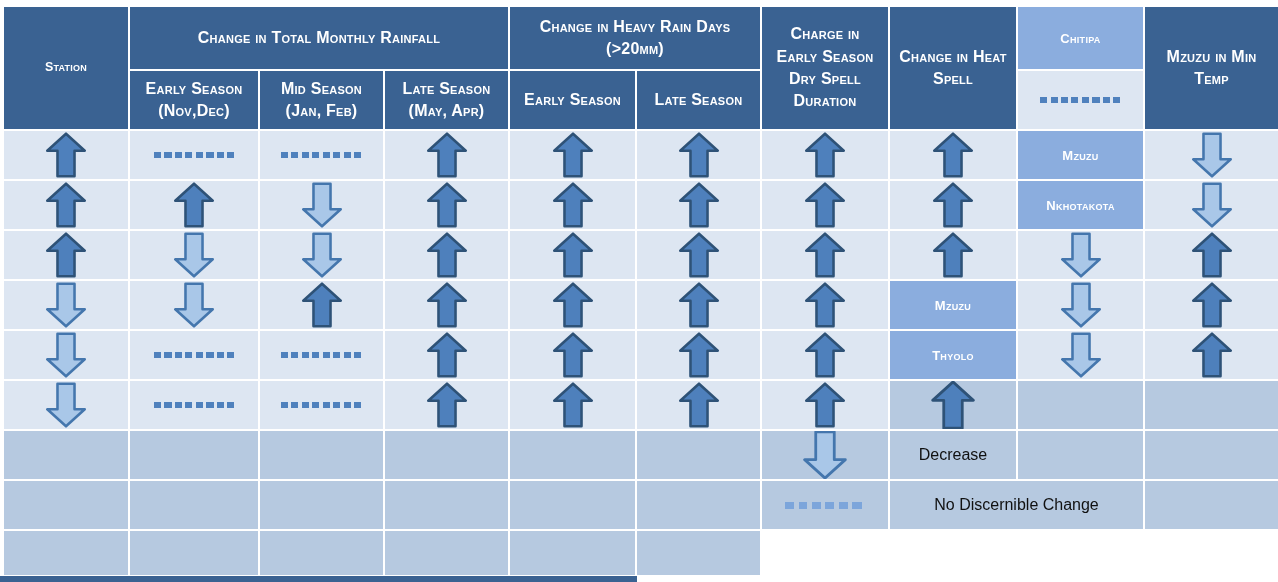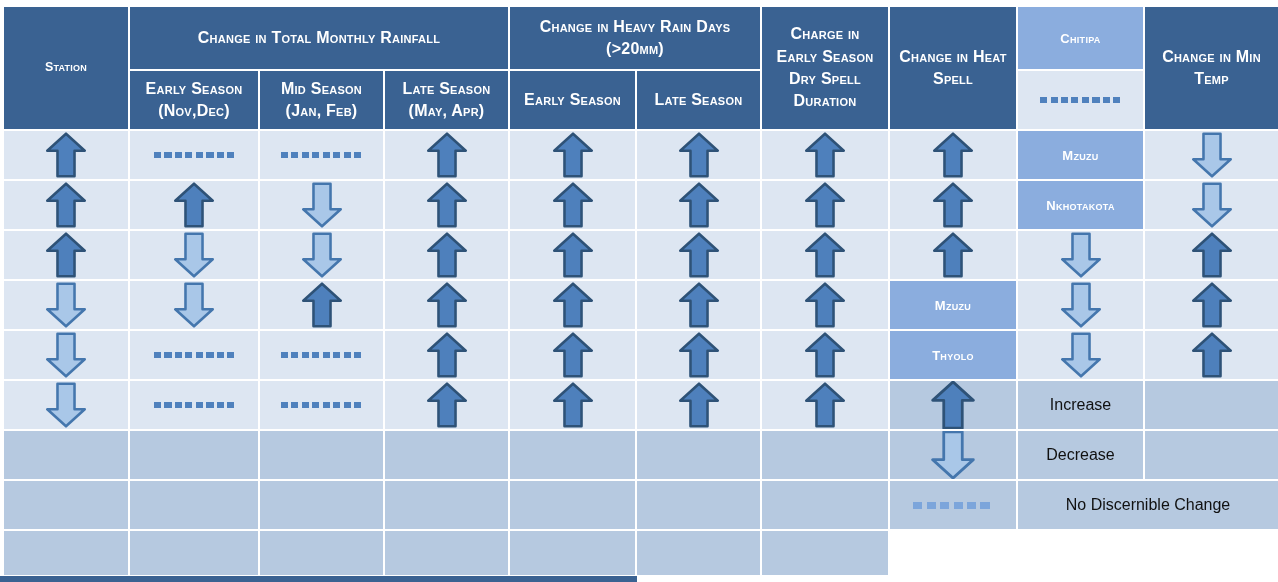--- a/index.html
+++ b/index.html
@@ -52,21 +52,21 @@
   <div class="cell hdr h-station">Station</div>
   <div class="cell hdr h-group-rainfall">Change in Total Monthly Rainfall</div>
   <div class="cell hdr h-group-heavy">Change in Heavy Rain Days (&gt;20mm)</div>
   <div class="cell hdr h-sub-re">Early Season (Nov,Dec)</div>
   <div class="cell hdr h-sub-rm">Mid Season (Jan, Feb)</div>
   <div class="cell hdr h-sub-rl">Late Season (May, Apr)</div>
   <div class="cell hdr h-sub-he">Early Season</div>
   <div class="cell hdr h-sub-hl">Late Season</div>
   <div class="cell hdr h-dry">Charge in Early Season Dry Spell Duration</div>
   <div class="cell hdr h-heat">Change in Heat Spell</div>
-  <div class="cell hdr h-min">Change in Min Temp</div>
+  <div class="cell hdr h-min">Mzuzu in Min Temp</div>
 
 <div class="cell station-cell">Chitipa</div>
     <div class="cell data-cell">
       <div class="dash"></div>
     </div>
     <div class="cell data-cell">
       <svg class="icon-up" viewBox="0 0 48 54">
         <path d="M24 2 46 22 34 22 34 52 14 52 14 22 2 22Z"></path>
       </svg>
     </div>
@@ -320,21 +320,20 @@
     <div class="cell data-cell">
       <svg class="icon-up" viewBox="0 0 48 54">
         <path d="M24 2 46 22 34 22 34 52 14 52 14 22 2 22Z"></path>
       </svg>
     </div>
     <div class="cell legend-cell legend-sym">
       <svg class="icon-up" viewBox="0 0 48 54">
         <path d="M24 2 46 22 34 22 34 52 14 52 14 22 2 22Z"></path>
       </svg>
     </div>
-    <div class="cell legend-cell legend-label">Increase</div>
     <div class="cell legend-cell"></div>
     <div class="cell legend-cell"></div>
     <div class="cell legend-cell"></div>
     <div class="cell legend-cell"></div>
     <div class="cell legend-cell"></div>
     <div class="cell legend-cell"></div>
     <div class="cell legend-cell"></div>
     <div class="cell legend-cell"></div>
     <div class="cell legend-cell legend-sym">
       <svg class="icon-down" viewBox="0 0 48 54">

